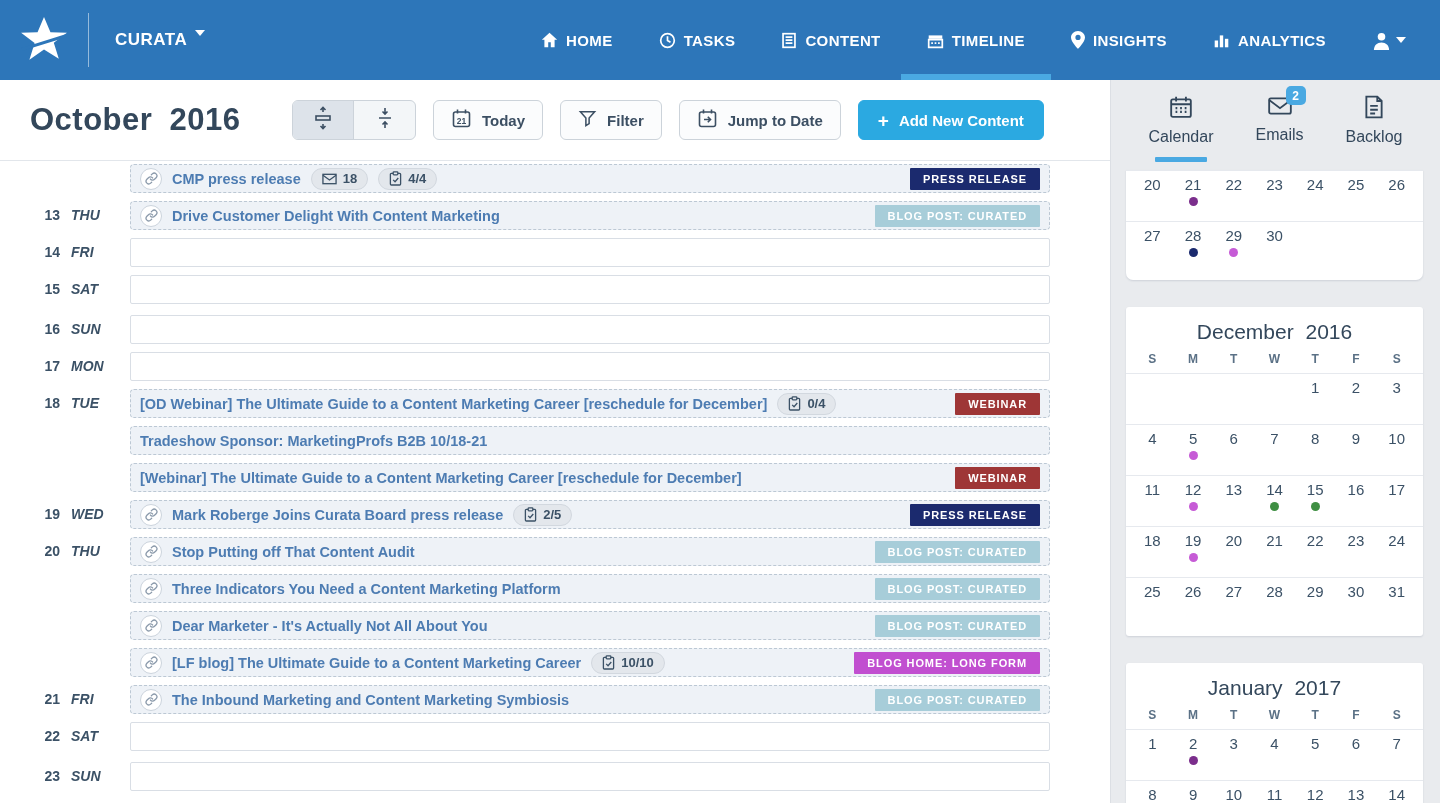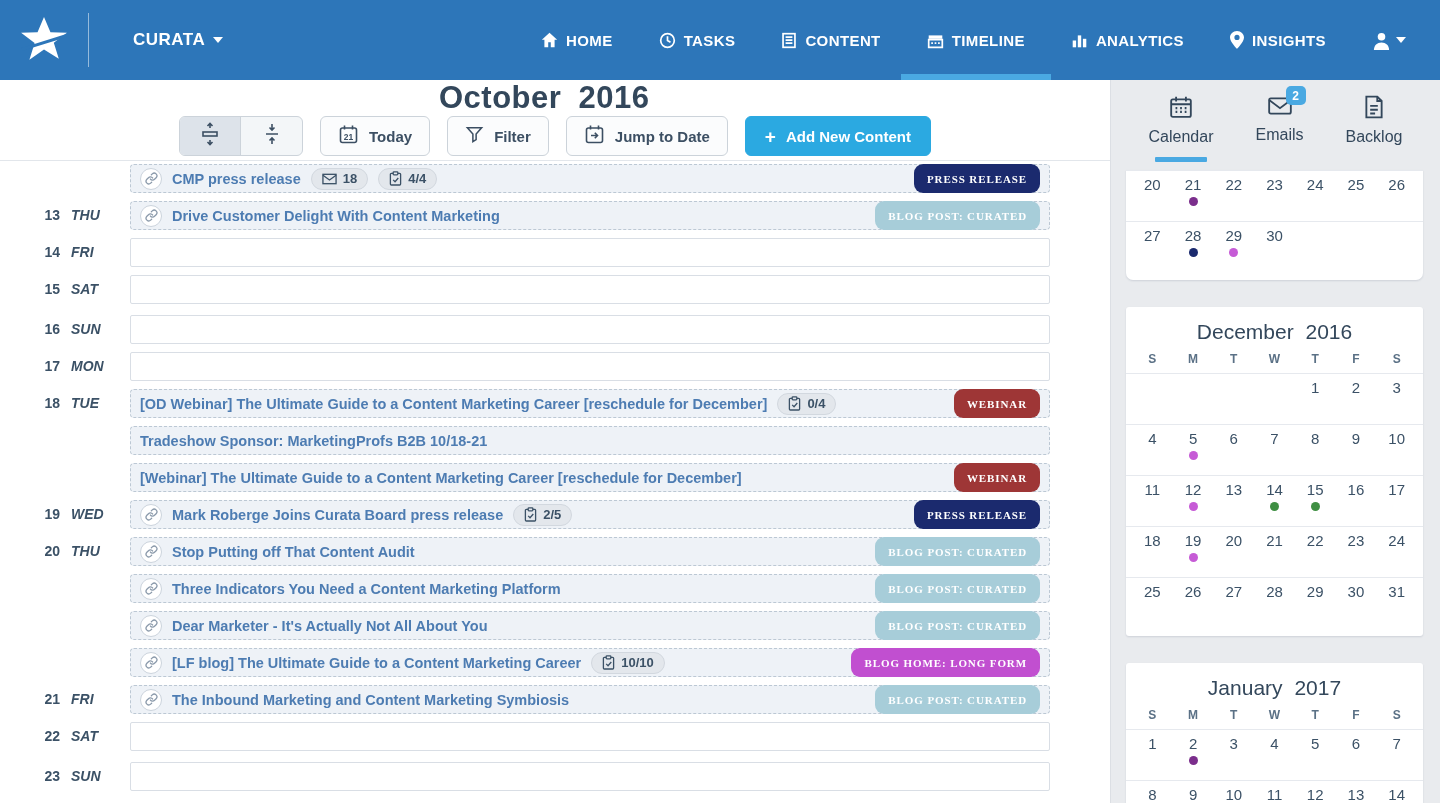--- a/index.html
+++ b/index.html
@@ -5,35 +5,35 @@
   * { margin:0; padding:0; box-sizing:border-box; }
   html,body { width:1440px; height:803px; overflow:hidden; background:#fff;
     font-family:"Liberation Sans", sans-serif; }
   body { position:relative; }
 
   
   .nav { position:absolute; top:0; left:0; width:1440px; height:80px;
     background:#2d76b9; display:flex; align-items:center; color:#fff; z-index:5; }
   .logo { width:88px; display:flex; justify-content:center; align-items:center; cursor:pointer; }
   .nav-divider { width:1px; height:54px; background:rgba(255,255,255,.5); }
-  .brand { display:flex; align-items:center; gap:8px; margin-left:44px;
+  .brand { display:flex; align-items:flex-start; gap:8px; margin-left:26px;
     font-size:17px; font-weight:700; letter-spacing:.5px; cursor:pointer; }
   .caret-down { width:0; height:0; border-left:5px solid transparent;
     border-right:5px solid transparent; border-top:6px solid #fff; }
   .nav-items { margin-left:auto; display:flex; align-items:stretch; gap:46px; padding-right:34px; }
   .nav-item { position:relative; height:80px; display:flex; align-items:center; gap:8px;
     font-size:15px; font-weight:700; letter-spacing:.4px; cursor:pointer; }
   .nav-item svg { display:block; }
   .nav-item.active::after { content:""; position:absolute; left:-26px; right:-26px;
     bottom:0; height:6px; background:#4aa9e2; }
   .user-item { gap:5px; }
 
   
   .header { position:absolute; top:80px; left:0; width:1110px; height:81px; background:#fff;
-    border-bottom:1px solid #e2e6eb; display:flex; align-items:center;flex-direction:column; }
+    border-bottom:1px solid #e2e6eb; display:flex; align-items:center; }
   .page-title { margin-left:30px; width:262px; font-size:31px; font-weight:700;
     color:#33475b; word-spacing:8px; letter-spacing:.5px; }
   .toolbar { display:flex; align-items:center; gap:17px; }
   .btn-group { display:flex; border:1px solid #ccd3da; border-radius:6px; overflow:hidden;
     background:#f3f6f8; }
   .seg { width:61px; height:38px; display:flex; align-items:center; justify-content:center;
     color:#3c4f63; cursor:pointer; }
   .seg.pressed { background:#dde3ea; border-right:1px solid #ccd3da; }
   .btn { height:40px; border:1px solid #ccd3da; border-radius:6px; background:#fbfcfd;
     color:#3c4f63; font-size:15px; font-weight:600; display:flex; align-items:center;
@@ -56,23 +56,23 @@
   .row.empty { background:#fff; border:1px solid #d9dee5; border-radius:2px; cursor:pointer; }
   .row.content { background:#eef2f7; border:1px dashed #bcc8d4; border-radius:4px;
     display:flex; align-items:center; gap:10px; padding:11px 9px; cursor:pointer; }
   .link-circle { width:22px; height:22px; border-radius:50%; background:#fff;
     border:1px solid #ccd4dd; display:flex; align-items:center; justify-content:center;
     color:#8b9aab; flex:0 0 auto; }
   .row-title { color:#4d7cb2; font-size:14.5px; font-weight:600; white-space:nowrap; }
   .count-pill { display:flex; align-items:center; gap:6px; background:#e3e7ec;
     border:1px solid #d2d8df; border-radius:11px; height:22px; padding:0 10px;
     font-size:13px; font-weight:600; color:#3b5166; flex:0 0 auto; }
-  .type-badge { margin-left:auto; height:29px; border-radius:9px; padding:0 13px;
+  .type-badge { margin-left:auto; height:22px; border-radius:1px; padding:0 13px;
     color:#fff; font-size:11px; font-weight:700; letter-spacing:.9px; display:flex;
-    align-items:center; flex:0 0 auto;font-family:Liberation Serif, serif; }
+    align-items:center; flex:0 0 auto; }
 
   
   .sidebar { position:absolute; top:80px; left:1110px; width:330px; height:723px;
     background:#e9ebee; border-left:1px solid #dcdfe4; overflow:hidden; }
   .tabs { display:flex; justify-content:center; gap:42px; padding-top:15px; }
   .tab { display:flex; flex-direction:column; align-items:center; gap:5px;
     color:#33475b; font-size:16px; cursor:pointer; position:relative; }
   .tab-icon-wrap { position:relative; }
   .tab-badge { position:absolute; top:-9px; right:-13px; min-width:20px; height:19px;
     background:#4aa9e2; color:#fff; border-radius:5px; font-size:12px; font-weight:700;
@@ -144,35 +144,35 @@
         <svg width="17" height="17" viewBox="0 0 20 20" fill="#fff">
             <path d="M2 4h16v4H2z"></path>
             <path d="M2 9h16v9H2z" fill="none" stroke="#fff" stroke-width="2"></path>
             <path d="M5 12h2v2H5zm4 0h2v2H9zm4 0h2v2h-2z"></path>
           </svg>
       </span>
       <span>TIMELINE</span>
     </div>
     <div class="nav-item">
       <span>
+        <svg width="14" height="18" viewBox="0 0 14 18" fill="#fff">
+            <path d="M7 0C3 0 0 3 0 6.6 0 11 7 18 7 18s7-7 7-11.4C14 3 11 0 7 0zm0 9a2.6 2.6 0 1 1 0-5.2A2.6 2.6 0 0 1 7 9z"></path>
+          </svg>
+      </span>
+      <span>INSIGHTS</span>
+    </div>
+    <div class="nav-item">
+      <span>
         <svg width="17" height="17" viewBox="0 0 20 20" fill="#fff">
             <rect x="2" y="10" width="4" height="8"></rect>
             <rect x="8" y="4" width="4" height="14"></rect>
             <rect x="14" y="8" width="4" height="10"></rect>
           </svg>
       </span>
       <span>ANALYTICS</span>
-    </div>
-    <div class="nav-item">
-      <span>
-        <svg width="14" height="18" viewBox="0 0 14 18" fill="#fff">
-            <path d="M7 0C3 0 0 3 0 6.6 0 11 7 18 7 18s7-7 7-11.4C14 3 11 0 7 0zm0 9a2.6 2.6 0 1 1 0-5.2A2.6 2.6 0 0 1 7 9z"></path>
-          </svg>
-      </span>
-      <span>INSIGHTS</span>
     </div>
     <div class="nav-item user-item">
       <span>
         <svg width="19" height="19" viewBox="0 0 20 20" fill="#fff">
             <circle cx="10" cy="6" r="4"></circle>
             <path d="M2 20c0-5 3.5-8 8-8s8 3 8 8z"></path>
           </svg>
       </span>
       <span class="caret-down"></span>
     </div>

